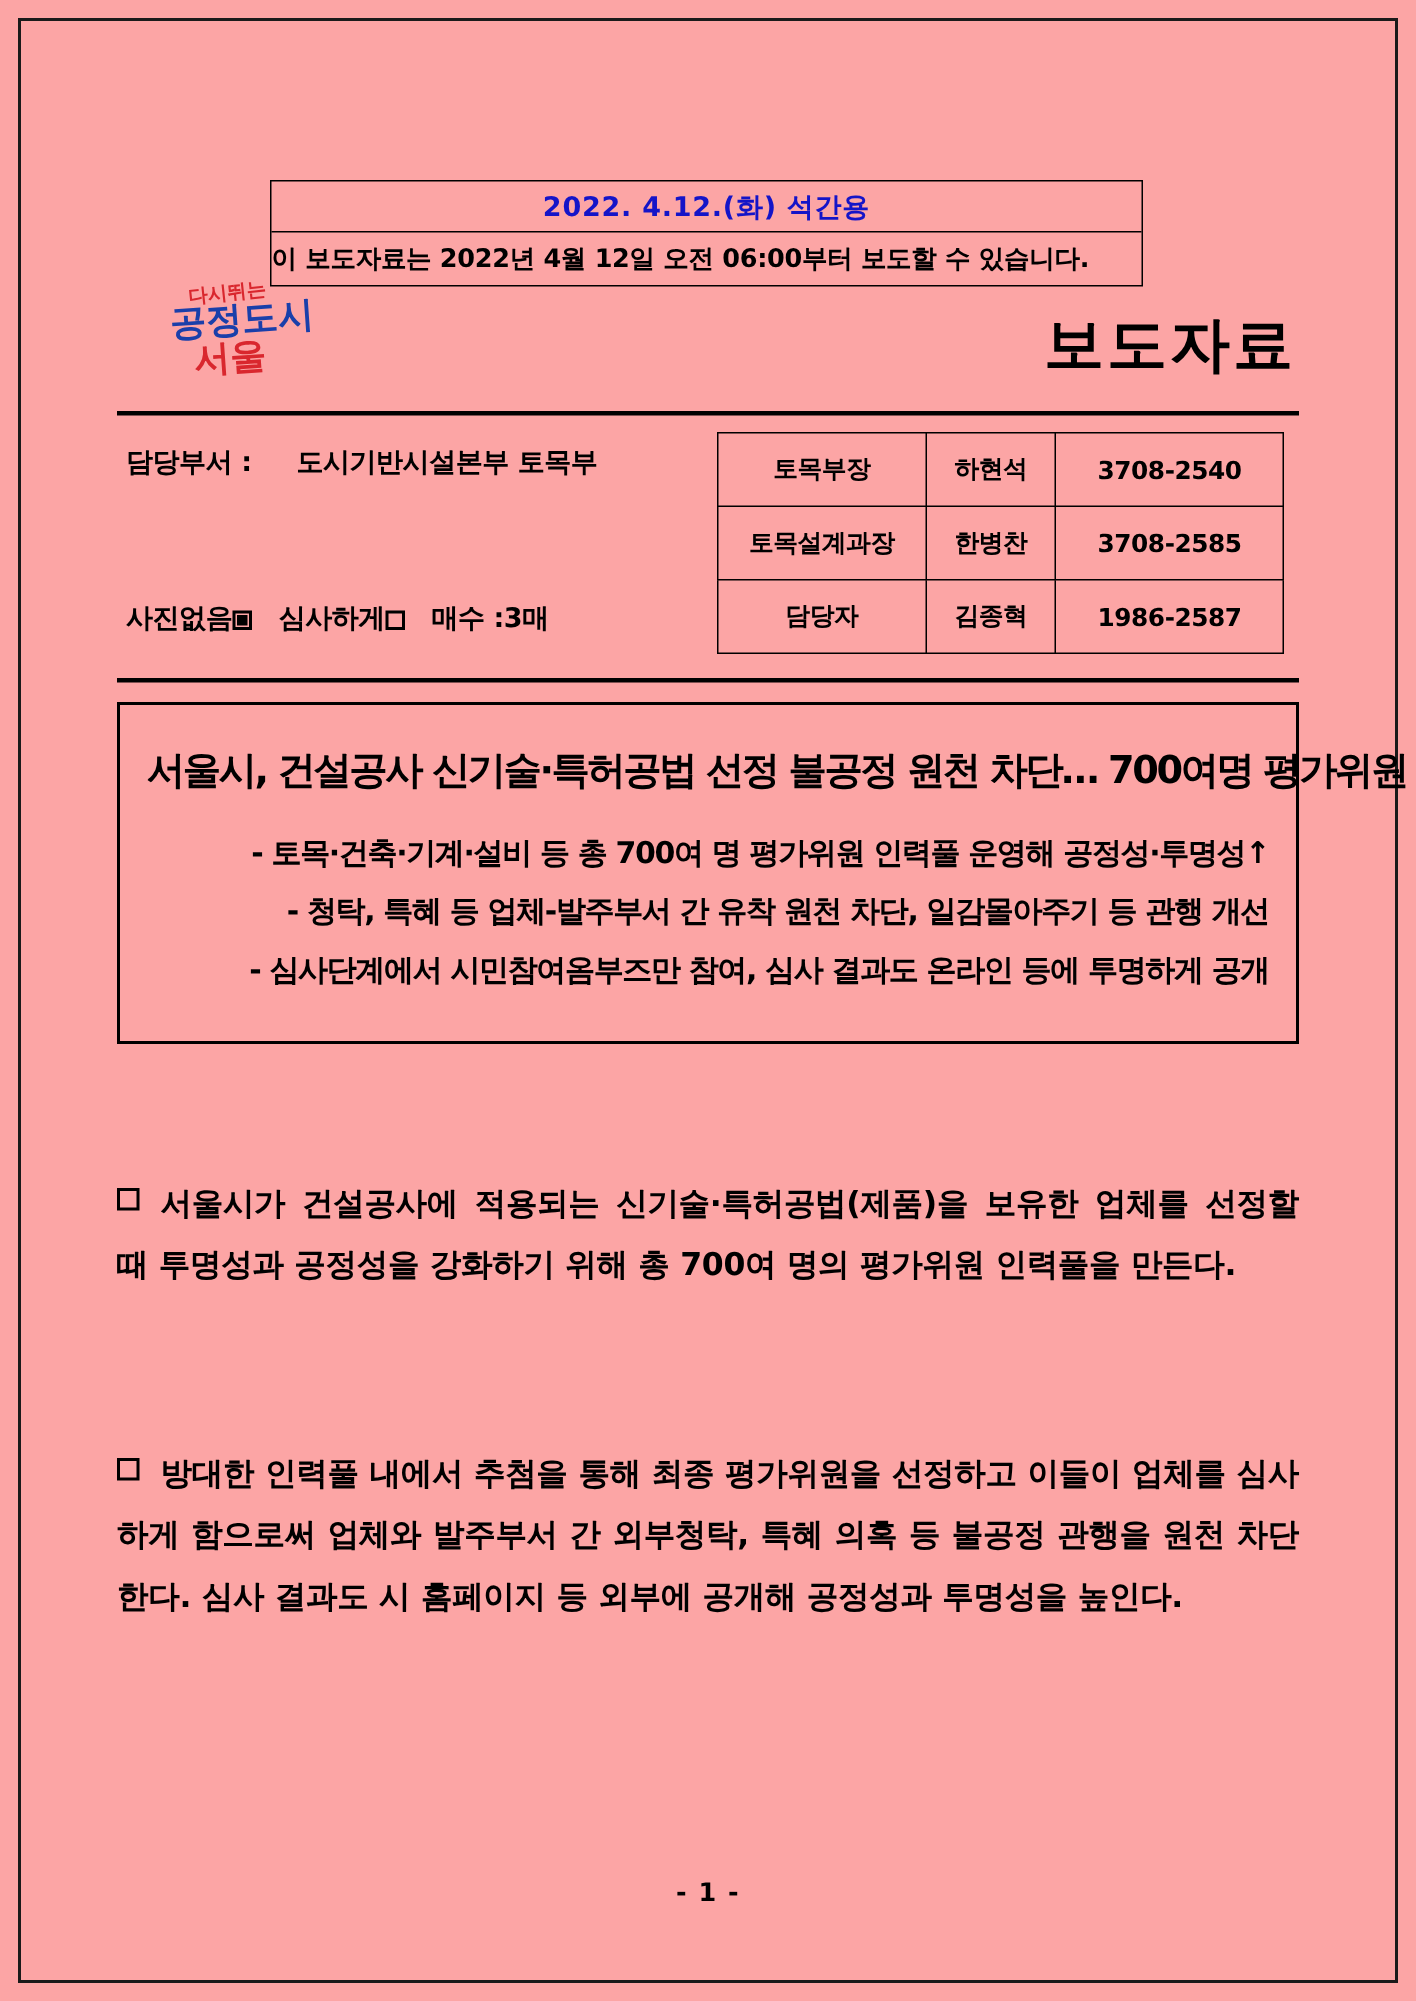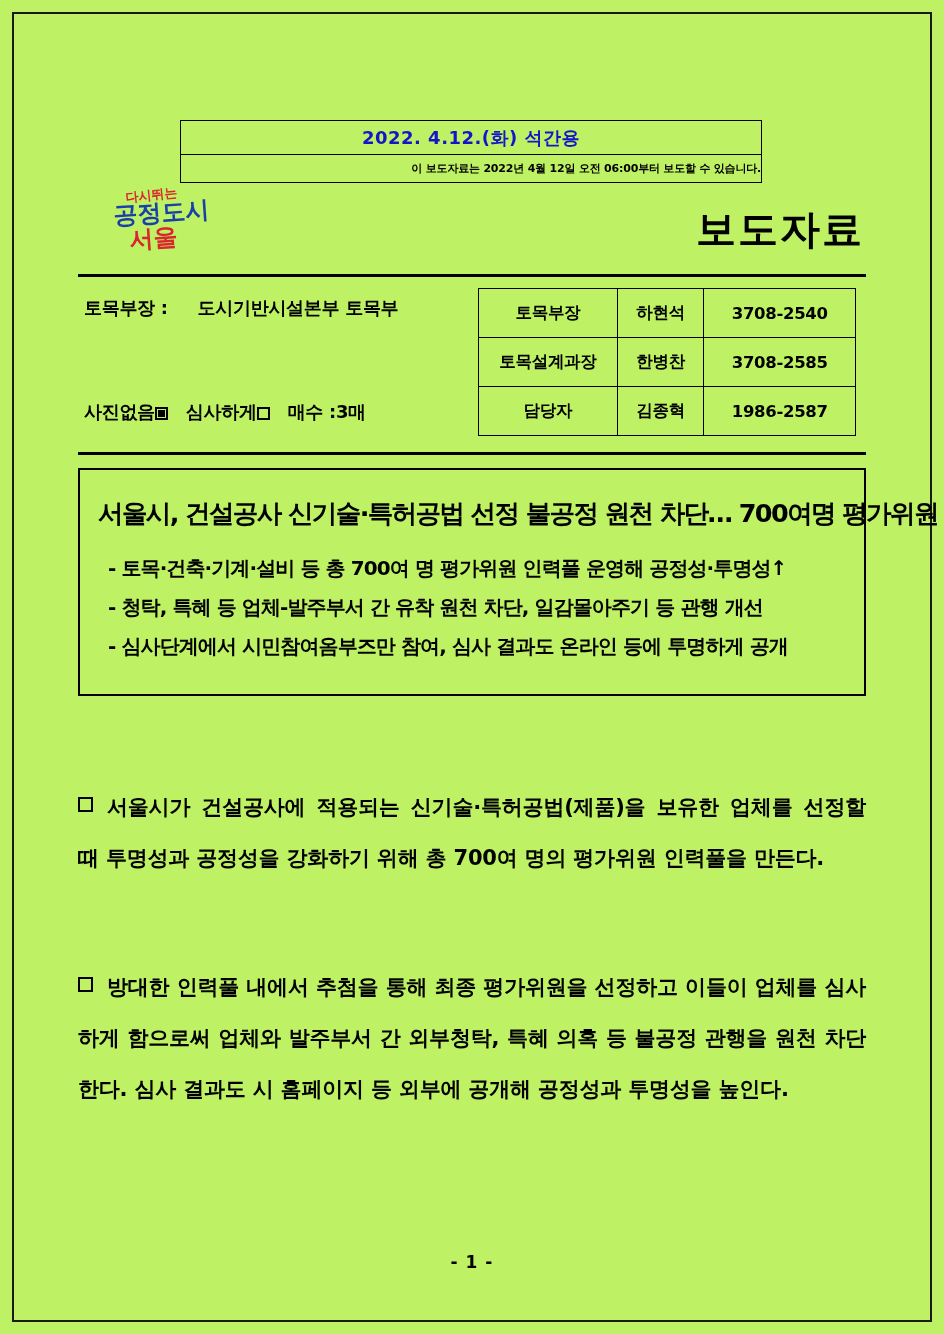--- a/index.html
+++ b/index.html
@@ -8,21 +8,21 @@
     background: #ffffff;
   }
   body {
     font-family: "DejaVu Sans", "Liberation Sans", sans-serif;
   }
   .page {
     position: relative;
     width: 944px;
     height: 1334px;
     margin: 0 auto;
-    background: #bef264;
+    background: #fca5a5;
     box-sizing: border-box;
     overflow: hidden;
   }
   .frame {
     position: absolute;
     left: 12px;
     top: 12px;
     width: 920px;
     height: 1310px;
     border: 2px solid #1a1a1a;
@@ -41,22 +41,22 @@
   .embargo-line1 {
     text-align: center;
     font-size: 18px;
     font-weight: bold;
     color: #1414c8;
     padding: 5px 0 4px;
     border-bottom: 1.5px solid #000;
     letter-spacing: 0.5px;
   }
   .embargo-line2 {
-    text-align: right;
-    font-size: 11px;
+    text-align: left;
+    font-size: 17px;
     font-weight: bold;
     color: #000;
     padding: 6px 0 6px;
     letter-spacing: -0.2px;
   }
 
   
   .logo {
     position: absolute;
     left: 108px;
@@ -172,31 +172,32 @@
   }
   .headline-rules {
     margin-top: 24px;
   }
   .headline-rules div {
     font-size: 20px;
     font-weight: bold;
     letter-spacing: -0.9px;
     margin: 0 0 12px 10px;
     white-space: nowrap;
+    text-align: right;
   }
   .headline-rules div:last-child { margin-bottom: 12px; }
 
   
   .para {
     position: absolute;
     width: 788px;
     left: 78px;
     font-size: 21px;
     font-weight: bold;
-    line-height: 51px;
+    line-height: 41px;
     letter-spacing: -0.2px;
     color: #000;
   }
   .para .sq {
     display: inline-block;
     width: 15px;
     height: 15px;
     border: 2px solid #000;
     box-sizing: border-box;
     margin-right: 14px;
@@ -247,21 +248,21 @@
       <text x="6" y="38" font-family="DejaVu Sans, sans-serif" font-size="24" font-weight="bold" fill="#1a3faa" transform="rotate(-4 6 38)">공정도시</text>
       <text x="22" y="62" font-family="DejaVu Sans, sans-serif" font-size="24" font-weight="bold" fill="#d9272e" transform="rotate(-4 22 62)">서울</text>
     </svg>
   </div>
 
   <div class="doc-title">보도자료</div>
 
   <div class="hr-main"></div>
 
   <div class="dept-line">
-    <span>토목부장 :</span>
+    <span>담당부서 :</span>
     <span class="gap-sm"></span>
     <span>도시기반시설본부  토목부</span>
   </div>
 
   <div class="photo-line">
     <span>사진없음</span>
     <span class="chk-filled"></span>
     <span class="gap-sm"></span>
     <span>심사하게</span>
     <span class="chk-empty"></span>

